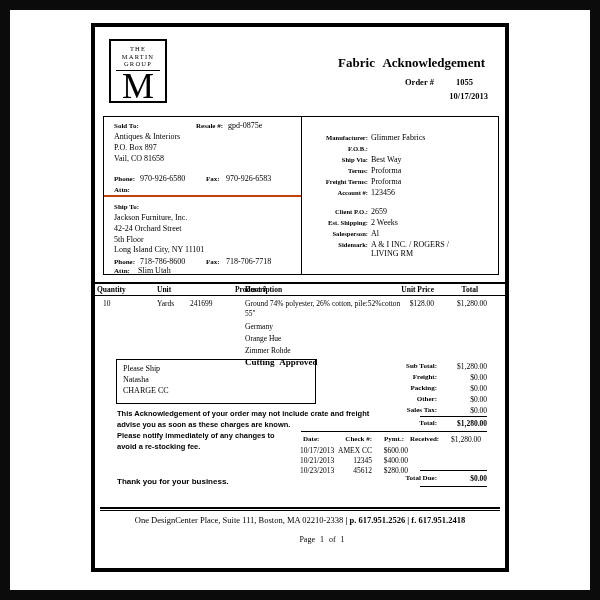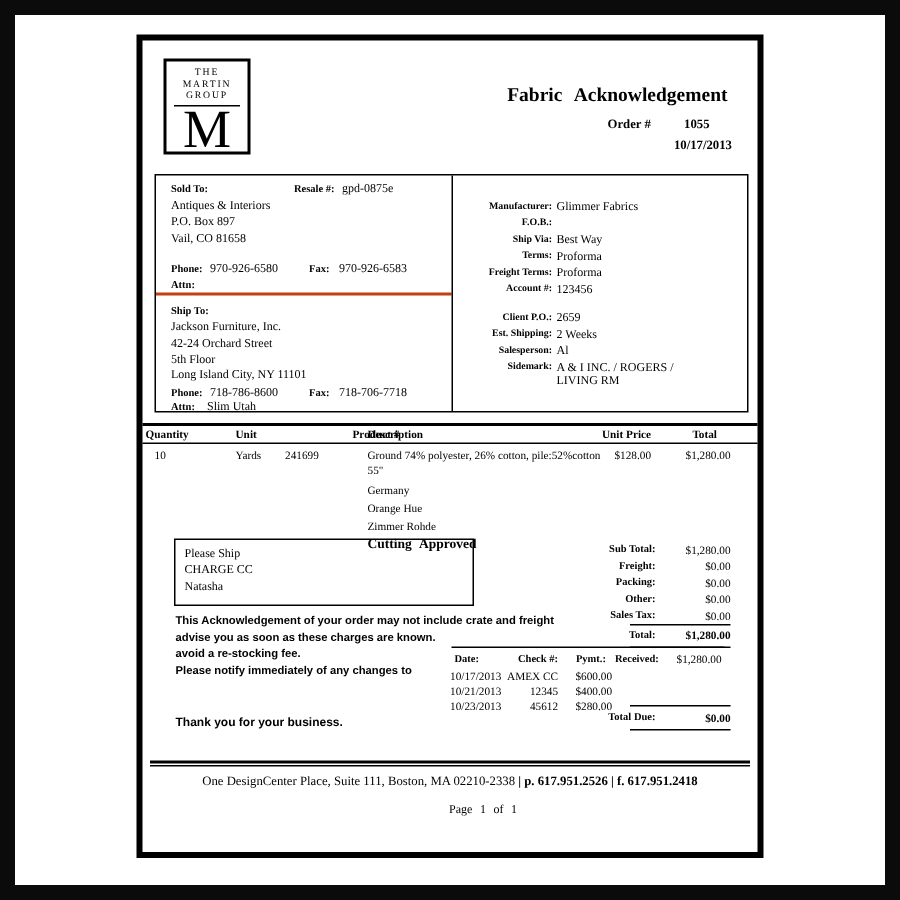--- a/index.html
+++ b/index.html
@@ -181,22 +181,22 @@
     <span class="td" style="left:150px;top:282px;">55"</span>
     <span class="td" style="left:150px;top:295px;">Germany</span>
     <span class="td" style="left:150px;top:307px;">Orange Hue</span>
     <span class="td" style="left:150px;top:319px;">Zimmer Rohde</span>
     <span class="td" style="right:71px;top:272px;">$128.00</span>
     <span class="td" style="right:18px;top:272px;">$1,280.00</span>
     <span class="stamp" style="left:150px;top:330px;">Cutting Approved</span>
 
     <div class="notes">
       <div>Please Ship</div>
+      <div>Natasha</div>
       <div>CHARGE CC</div>
-      <div>Natasha</div>
     </div>
 
     <div class="trow" style="top:335px;">
       <span class="tl">Sub Total:</span>
       <span class="tv">$1,280.00</span>
     </div>
     <div class="trow" style="top:346px;">
       <span class="tl">Freight:</span>
       <span class="tv">$0.00</span>
     </div>
@@ -215,22 +215,22 @@
     <div class="rule" style="right:18px;top:389px;width:67px;"></div>
     <div class="trow" style="top:392px;">
       <span class="tl">Total:</span>
       <span class="tv bold">$1,280.00</span>
     </div>
     <div class="rule" style="right:18px;top:404px;width:67px;"></div>
 
     <div class="disclaimer">
       <div>This Acknowledgement of your order may not include crate and freight</div>
       <div>advise you as soon as these charges are known.</div>
+      <div>Please notify immediately of any changes to</div>
       <div>avoid a re-stocking fee.</div>
-      <div>Please notify immediately of any changes to</div>
     </div>
 
     <div class="rule" style="left:206px;top:404px;width:182px;"></div>
     <div class="trow" style="top:408px;">
       <span class="pd ph" style="left:208px;">Date:</span>
       <span class="pc ph">Check #:</span>
       <span class="pa ph" style="right:101px;">Pymt.:</span>
       <span class="pd ph" style="left:315px;">Received:</span>
       <span class="tv" style="right:24px;">$1,280.00</span>
     </div>

